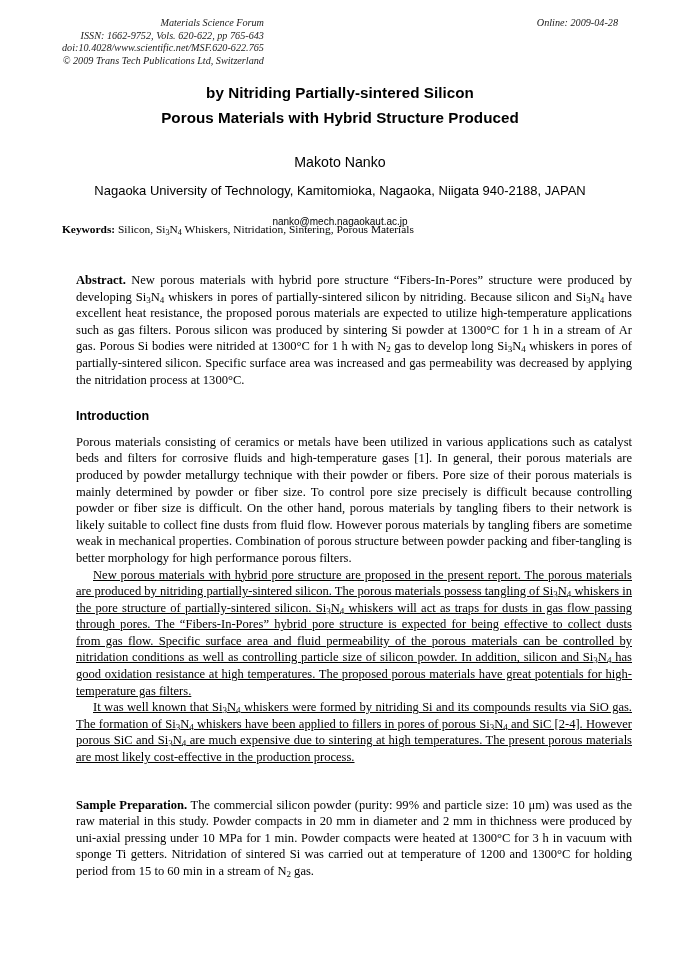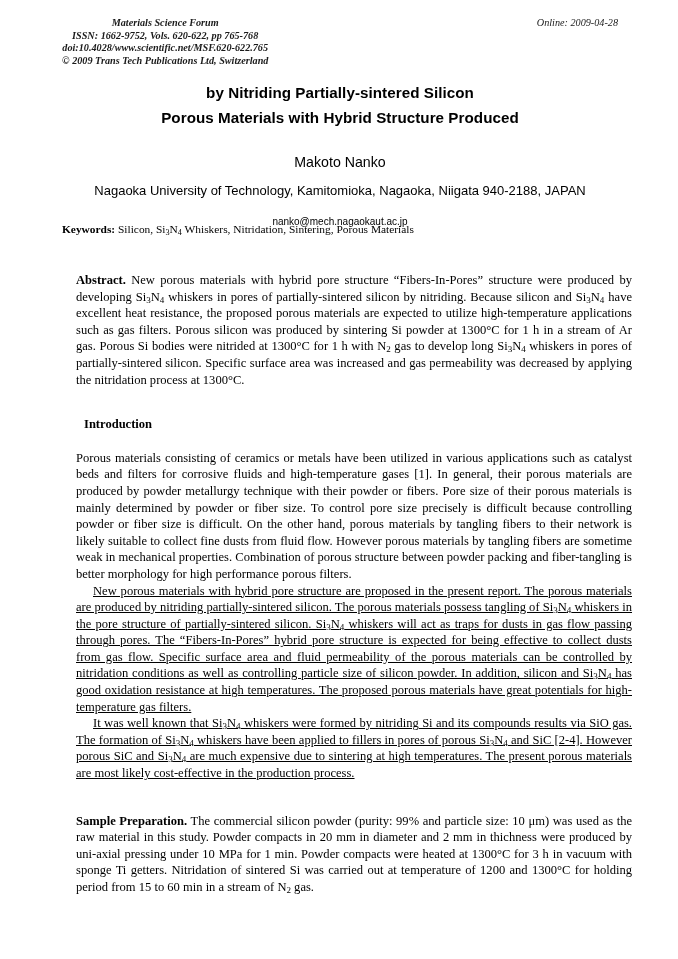--- a/index.html
+++ b/index.html
@@ -33,22 +33,21 @@
     font-size: 10.2px;
     line-height: 12.6px;
     color: #1a1a1a;
   }
   .pub-header-row {
     display: flex;
     justify-content: space-between;
     align-items: baseline;
   }
   .pub-header-left {
-    text-align: center;
-    font-weight: bold;
+    text-align: right;
   }
   .pub-header-right {
     white-space: nowrap;
     padding-left: 12px;
   }
   .pub-line { display: block; white-space: nowrap; }
 
   
   .title-block {
     position: absolute;
@@ -110,24 +109,24 @@
   p.para {
     margin: 0;
     text-align: justify;
     text-justify: inter-word;
     hyphens: none;
   }
   p.indent { text-indent: 17px; text-decoration: underline; }
   .runin { font-weight: bold; }
 
   h2.section-head {
-    font-family: Liberation Serif, serif;
+    font-family: Liberation Sans, sans-serif;
     font-size: 12.55px;
     font-weight: bold;
-    margin: 8px;
+    margin: 0;
     line-height: 16.6px;
     text-align: left;
   }
 
   .gap-abstract-intro { height: 20px; }
   .gap-head { height: 9px; }
   .gap-intro-exp { height: 22px; }
   .gap-exp { height: 9px; }
 
   sub {
@@ -138,21 +137,21 @@
 </style>
 </head>
 <body>
 
 <div class="page">
 
   <div class="pub-header">
     <div class="pub-header-row">
       <div class="pub-header-left">
         <span class="pub-line">Materials Science Forum</span>
-        <span class="pub-line">ISSN: 1662-9752, Vols. 620-622, pp 765-768</span>
+        <span class="pub-line">ISSN: 1662-9752, Vols. 620-622, pp 765-643</span>
         <span class="pub-line">doi:10.4028/www.scientific.net/MSF.620-622.765</span>
         <span class="pub-line">© 2009 Trans Tech Publications Ltd, Switzerland</span>
       </div>
       <div class="pub-header-right">Online: 2009-04-28</div>
     </div>
   </div>
 
   <div class="title-block">
     <h1 class="doc-title">
       <span class="tline">by Nitriding Partially-sintered Silicon</span>

